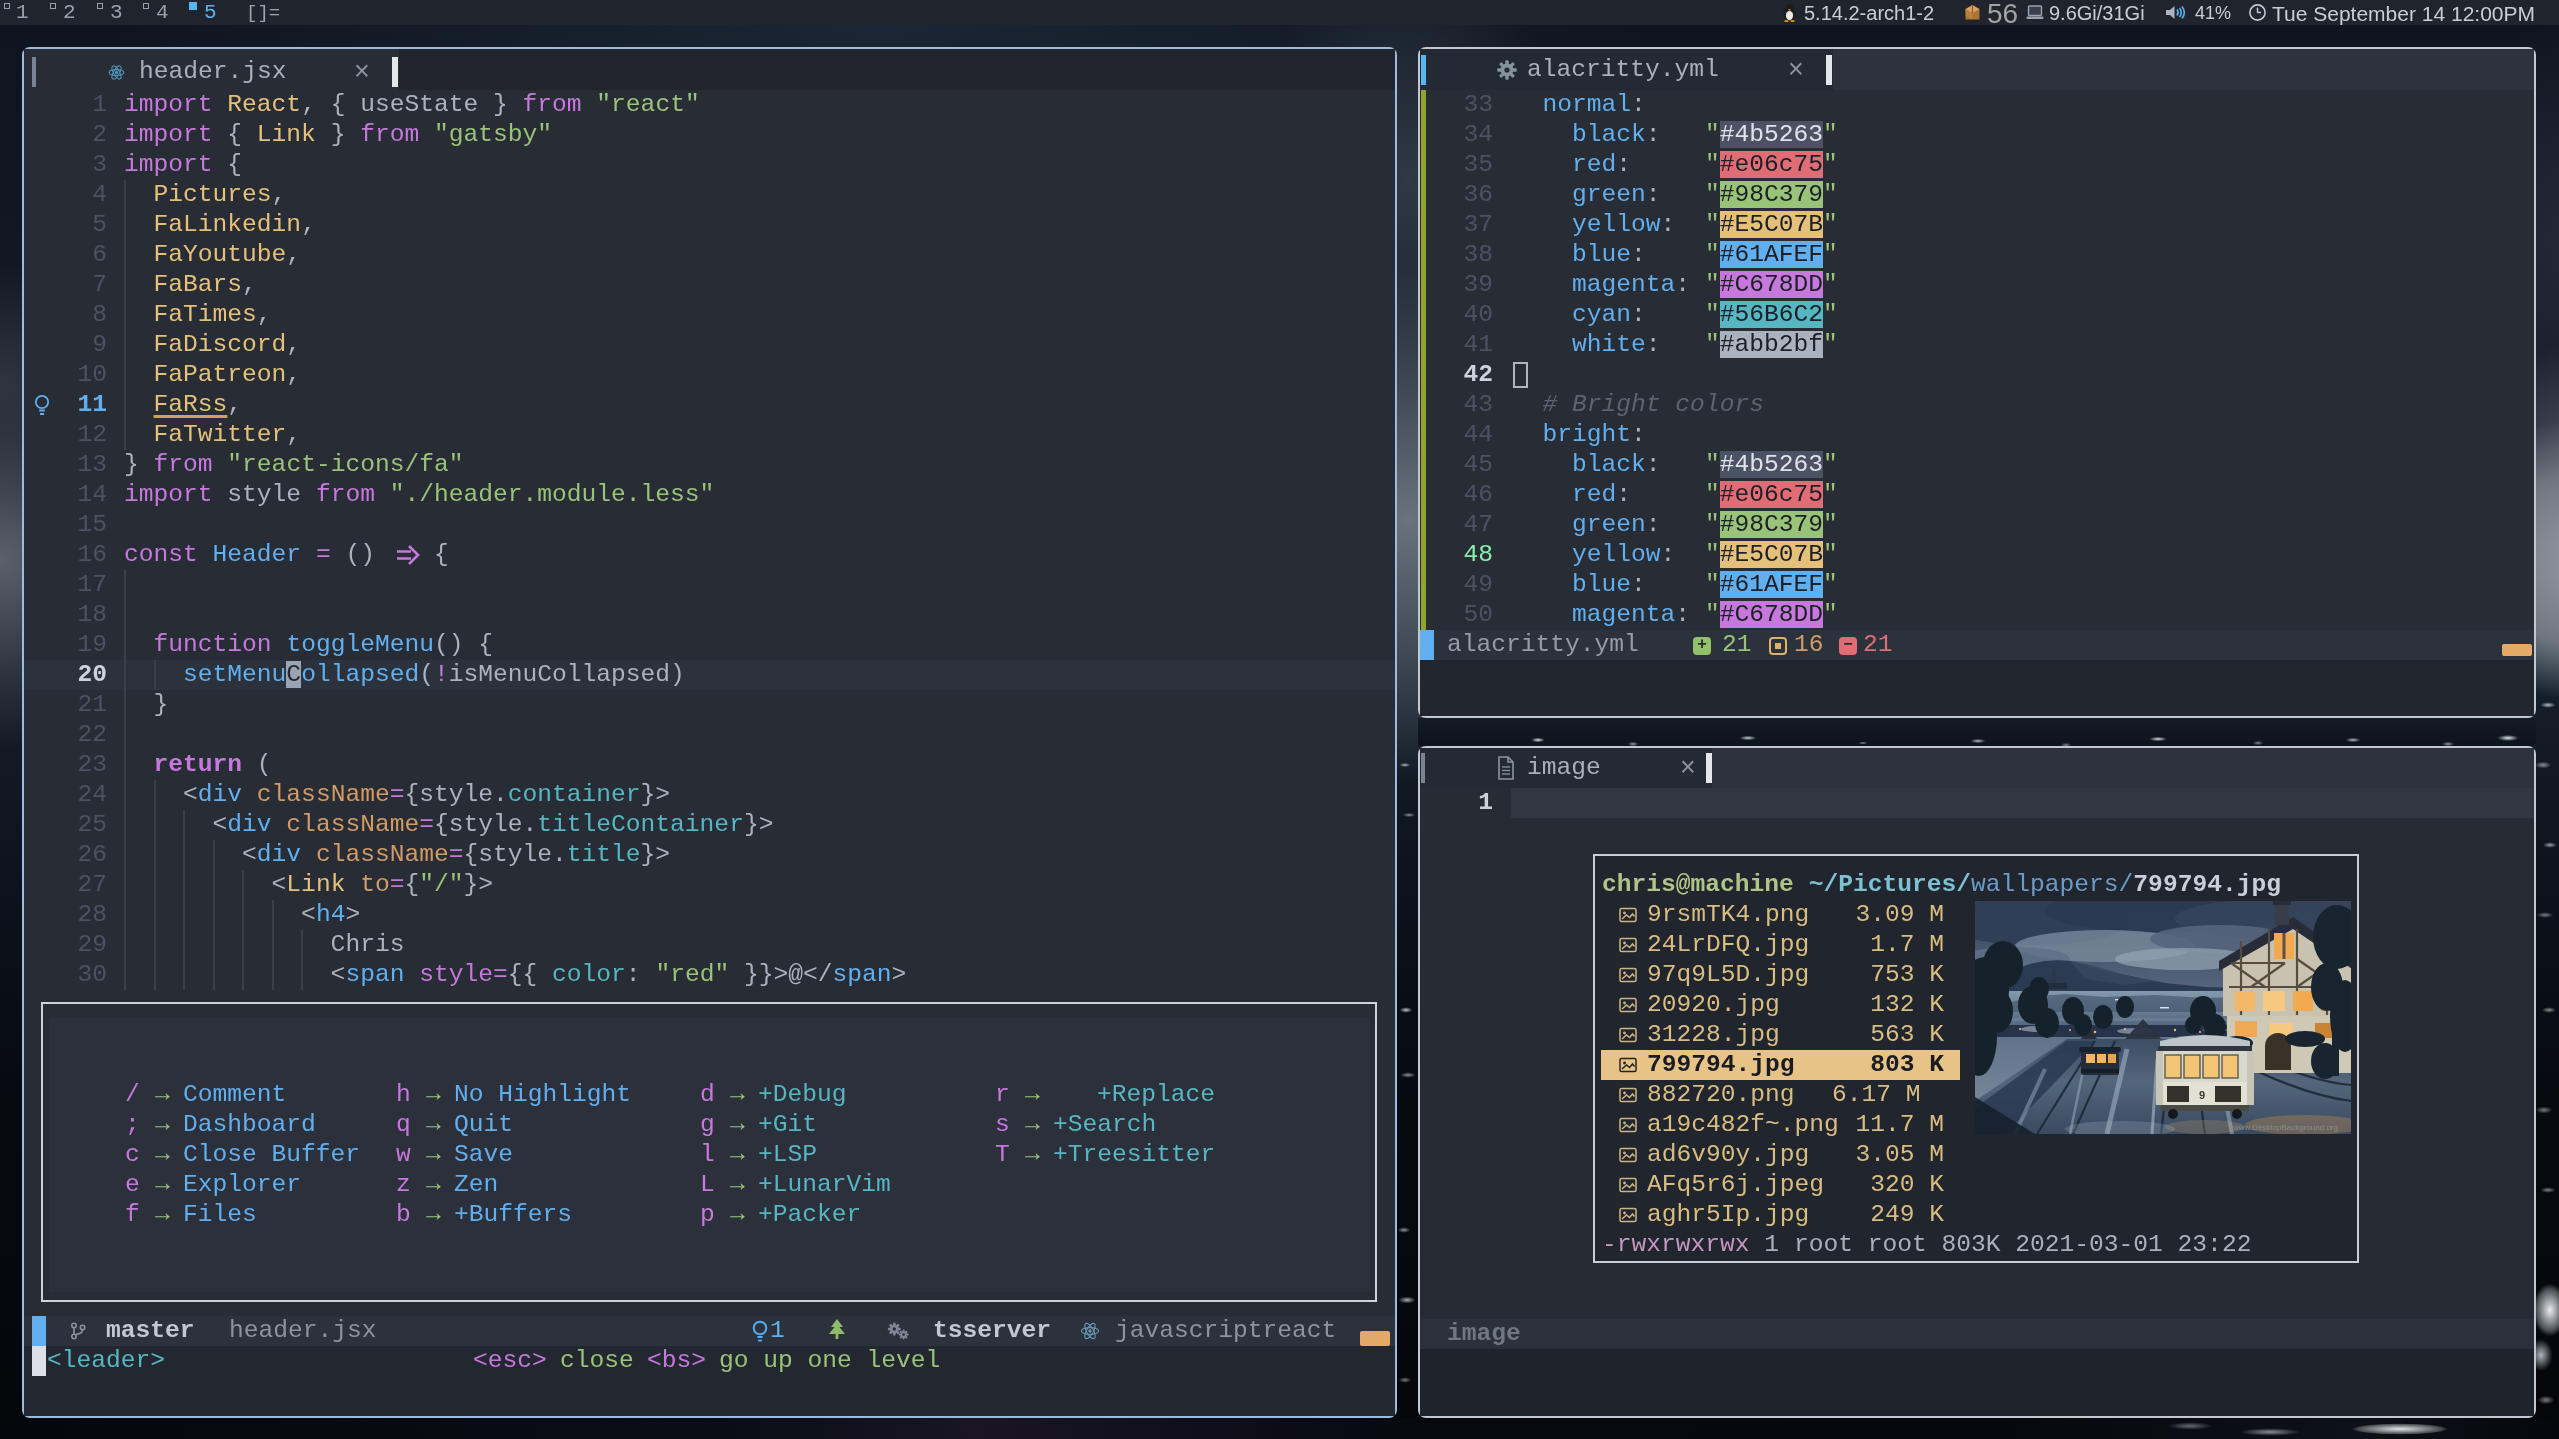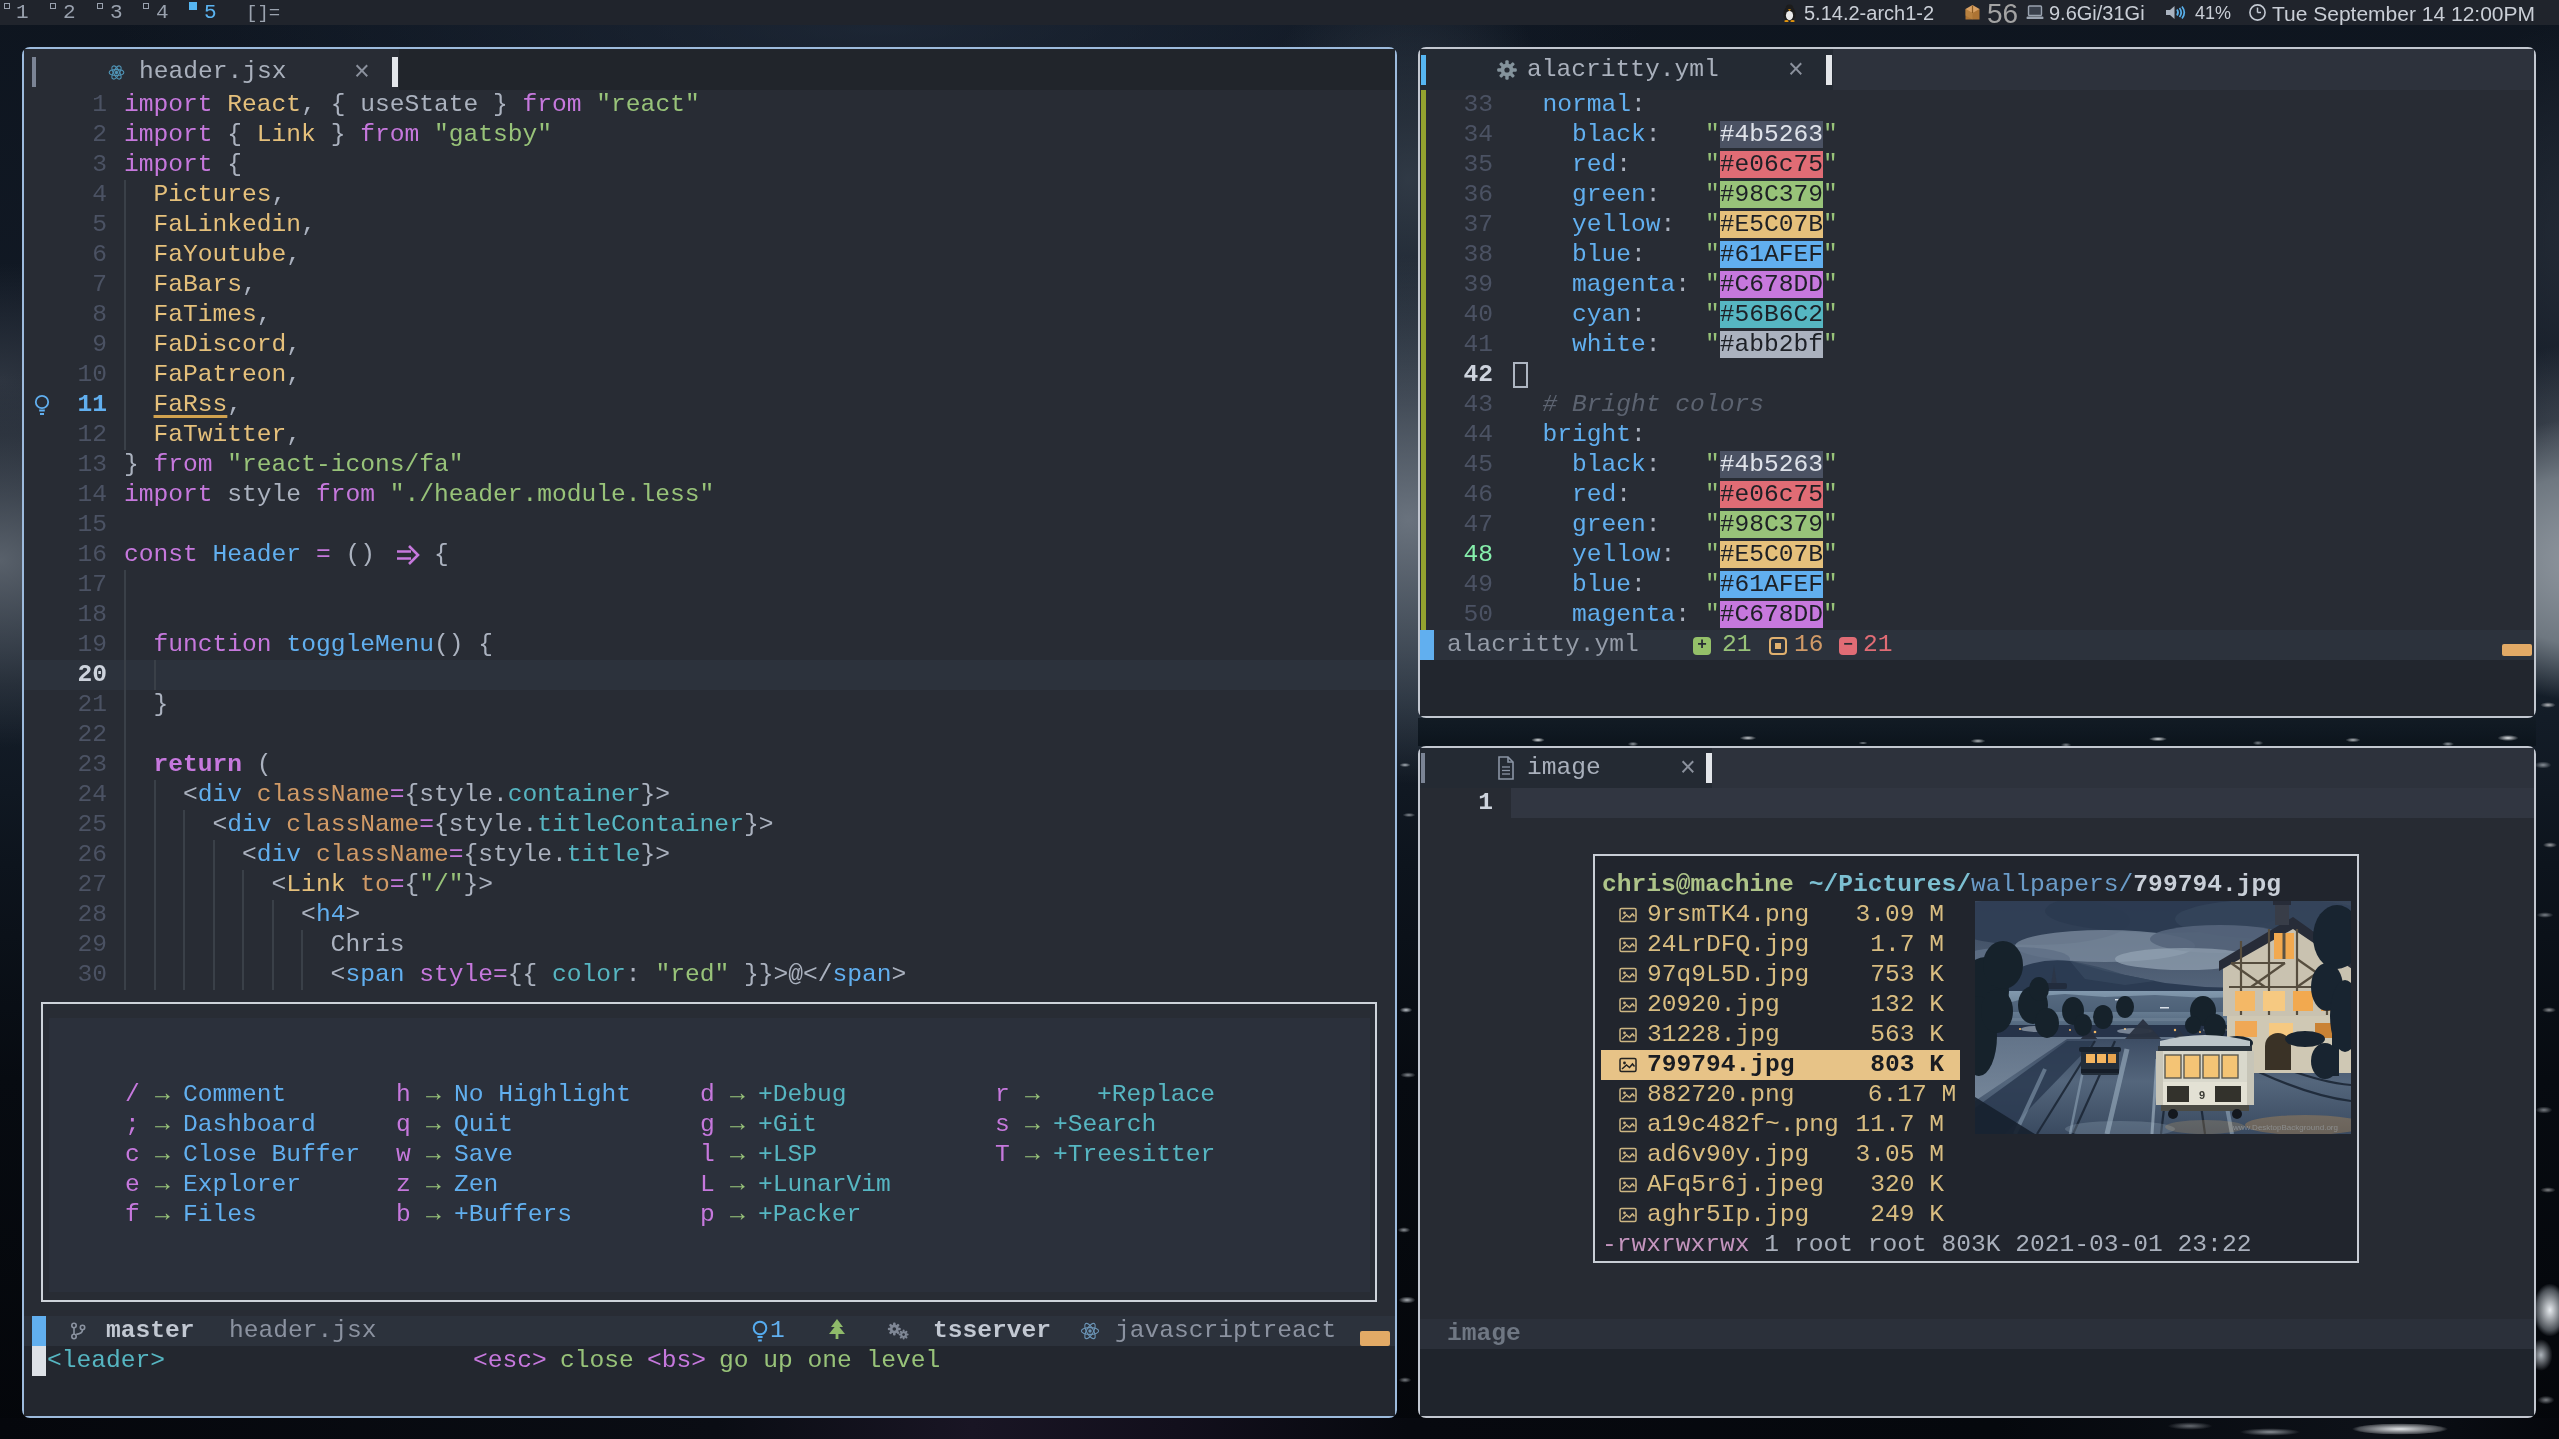--- a/index.html
+++ b/index.html
@@ -180,20 +180,21 @@
 <div class="t" style="left:100px;top:221px">  <i class="Y">FaBars</i>,</div>
 <div class="t" style="left:100px;top:251px">  <i class="Y">FaTimes</i>,</div>
 <div class="t" style="left:100px;top:281px">  <i class="Y">FaDiscord</i>,</div>
 <div class="t" style="left:100px;top:311px">  <i class="Y">FaPatreon</i>,</div>
 <div class="t" style="left:100px;top:341px">  <i class="Y" style="text-decoration:underline;text-decoration-color:#d1a24f;text-decoration-thickness:2.5px;text-underline-offset:4px">FaRss</i>,</div>
 <div class="t" style="left:100px;top:371px">  <i class="Y">FaTwitter</i>,</div>
 <div class="t" style="left:100px;top:401px">} <i class="P">from</i> <i class="G">"react-icons/fa"</i></div>
 <div class="t" style="left:100px;top:431px"><i class="P">import</i> style <i class="P">from</i> <i class="G">"./header.module.less"</i></div>
 <div class="t" style="left:100px;top:491px"><i class="P">const</i> <i class="B">Header</i> <i class="P">=</i> ()    {</div>
 <div class="t" style="left:100px;top:581px">  <i class="P">function</i> <i class="B">toggleMenu</i>() {</div>
+<div class="t" style="left:100px;top:611px">    <i class="B">setMenu</i><span style="background:#9ba4b5;color:#23272e">C</span><i class="B">ollapsed</i>(<i class="P">!</i>isMenuCollapsed)</div>
 <div class="t" style="left:100px;top:641px">  }</div>
 <div class="t" style="left:100px;top:701px">  <i class="P bd">return</i> (</div>
 <div class="t" style="left:100px;top:731px">    &lt;<i class="B">div</i> <i class="O">className</i><i class="P">=</i>{style.<i class="C">container</i>}&gt;</div>
 <div class="t" style="left:100px;top:761px">      &lt;<i class="B">div</i> <i class="O">className</i><i class="P">=</i>{style.<i class="C">titleContainer</i>}&gt;</div>
 <div class="t" style="left:100px;top:791px">        &lt;<i class="B">div</i> <i class="O">className</i><i class="P">=</i>{style.<i class="C">title</i>}&gt;</div>
 <div class="t" style="left:100px;top:821px">          &lt;<i class="Y">Link</i> <i class="O">to</i><i class="P">=</i>{<i class="G">"/"</i>}&gt;</div>
 <div class="t" style="left:100px;top:851px">            &lt;<i class="B">h4</i>&gt;</div>
 <div class="t" style="left:100px;top:881px">              Chris</div>
 <div class="t" style="left:100px;top:911px">              &lt;<i class="B">span</i> <i class="P">style=</i>{{ <i class="C">color</i>: <i class="G">"red"</i> }}&gt;@&lt;/<i class="B">span</i>&gt;</div>
 <svg class="A" style="left:371px;top:494px" width="26" height="24" viewBox="0 0 26 24">
@@ -449,21 +450,21 @@
       <polyline points="3,13 7.5,9 10.5,11.5 13.5,8 15.5,10.5" fill="none" stroke="#232323" stroke-width="1.5"></polyline>
     </svg>
 <div class="t bd" style="left:227px;top:302px;color:#191c22">799794.jpg</div>
 <div class="t bd" style="left:416px;top:302px;width:108px;text-align:right;color:#191c22">803 K</div>
 <svg class="A" style="left:199px;top:338px" width="18" height="18" viewBox="0 0 18 18">
       <rect x="1" y="2.5" width="16" height="13" rx="1.5" fill="none" stroke="#cdb683" stroke-width="1.5"></rect>
       <circle cx="5.5" cy="7" r="1.4" fill="#cdb683"></circle>
       <polyline points="3,13 7.5,9 10.5,11.5 13.5,8 15.5,10.5" fill="none" stroke="#cdb683" stroke-width="1.5"></polyline>
     </svg>
 <div class="t" style="left:227px;top:332px;color:#d9bd80">882720.png</div>
-<div class="t" style="left:438px;top:332px;width:108px;text-align:center;color:#d9bd80">6.17 M</div>
+<div class="t" style="left:412px;top:332px;width:108px;text-align:left;color:#d9bd80">6.17 M</div>
 <svg class="A" style="left:199px;top:368px" width="18" height="18" viewBox="0 0 18 18">
       <rect x="1" y="2.5" width="16" height="13" rx="1.5" fill="none" stroke="#cdb683" stroke-width="1.5"></rect>
       <circle cx="5.5" cy="7" r="1.4" fill="#cdb683"></circle>
       <polyline points="3,13 7.5,9 10.5,11.5 13.5,8 15.5,10.5" fill="none" stroke="#cdb683" stroke-width="1.5"></polyline>
     </svg>
 <div class="t" style="left:227px;top:362px;color:#d9bd80">a19c482f~.png</div>
 <div class="t" style="left:416px;top:362px;width:108px;text-align:right;color:#d9bd80">11.7 M</div>
 <svg class="A" style="left:199px;top:398px" width="18" height="18" viewBox="0 0 18 18">
       <rect x="1" y="2.5" width="16" height="13" rx="1.5" fill="none" stroke="#cdb683" stroke-width="1.5"></rect>
       <circle cx="5.5" cy="7" r="1.4" fill="#cdb683"></circle>

